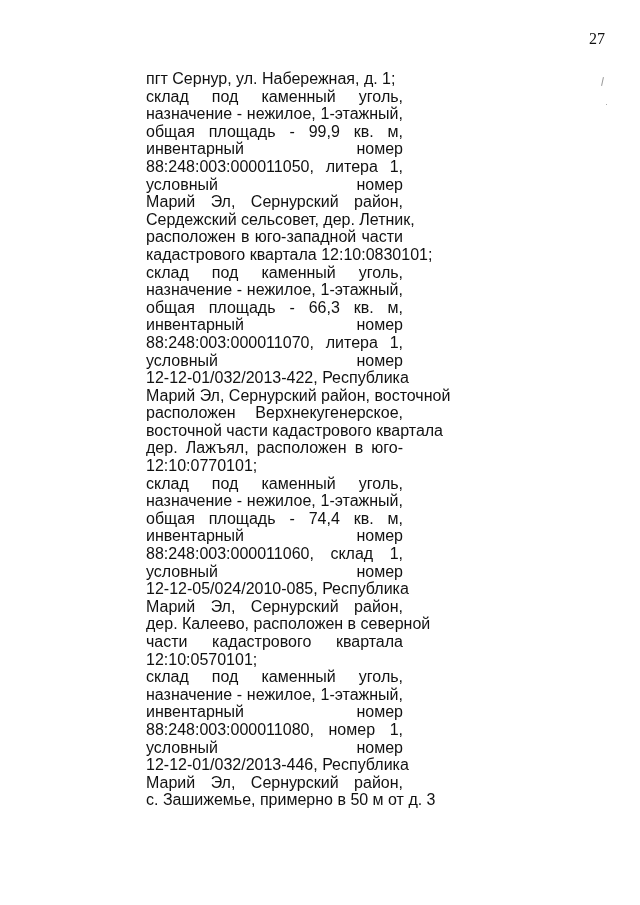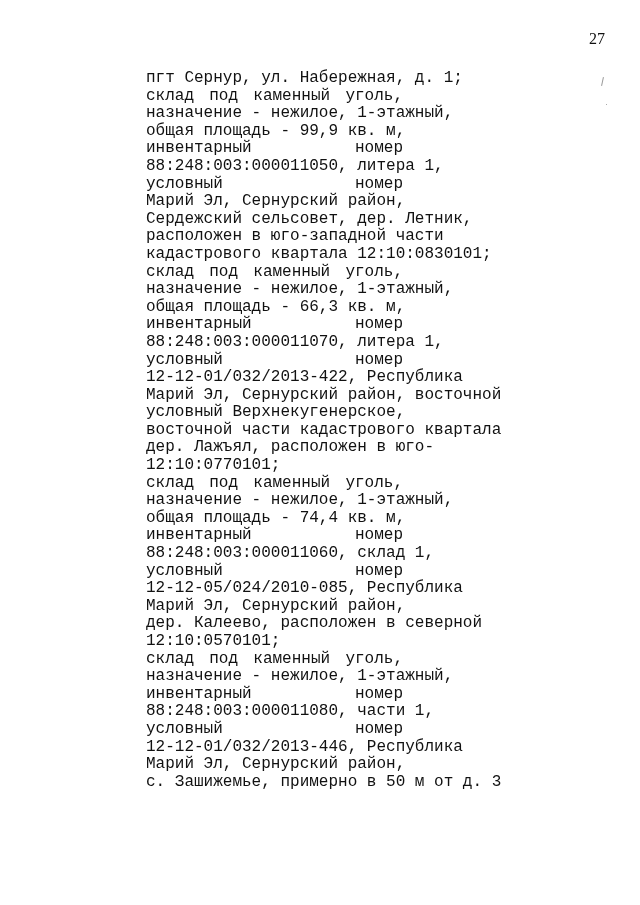--- a/index.html
+++ b/index.html
@@ -8,21 +8,21 @@
       position: absolute; left: 553px; top: 30px;
       font-family: "Liberation Serif", serif; font-size: 16px; color: #111; margin-left: 36px;
     }
     .margin-mark {
       position: absolute; left: 602px; top: 77px; width: 1px; height: 9px;
       background: #9a9a9a; transform: rotate(12deg);
     }
     .margin-dot { position: absolute; width: 1px; height: 1px; background: #aaa; }
     .text-block {
       position: absolute; left: 146px; top: 70px; width: 257px;
-      font-family: Liberation Mono, monospace; font-size: 16px; color: #111;
+      font-family: Liberation Sans, sans-serif; font-size: 16px; color: #111;
       line-height: 17.6px;
     }
     .line {
       display: block; white-space: nowrap; text-align: justify;
       text-align-last: justify; height: 17.6px;
     }
     .line.left { text-align-last: left; }
   </style>
 </head>
 <body>
@@ -44,35 +44,36 @@
     <span class="line">расположен в юго-западной части</span>
     <span class="line left">кадастрового квартала 12:10:0830101;</span>
     <span class="line">склад под каменный уголь,</span>
     <span class="line">назначение - нежилое, 1-этажный,</span>
     <span class="line">общая площадь - 66,3 кв. м,</span>
     <span class="line">инвентарный номер</span>
     <span class="line">88:248:003:000011070, литера 1,</span>
     <span class="line">условный номер</span>
     <span class="line">12-12-01/032/2013-422, Республика</span>
     <span class="line">Марий Эл, Сернурский район, восточной</span>
-    <span class="line">условный Верхнекугенерское,</span>
+    <span class="line">расположен Верхнекугенерское,</span>
     <span class="line">восточной части кадастрового квартала</span>
     <span class="line">дер. Лажъял, расположен в юго-</span>
     <span class="line left">12:10:0770101;</span>
     <span class="line">склад под каменный уголь,</span>
     <span class="line">назначение - нежилое, 1-этажный,</span>
     <span class="line">общая площадь - 74,4 кв. м,</span>
     <span class="line">инвентарный номер</span>
     <span class="line">88:248:003:000011060, склад 1,</span>
     <span class="line">условный номер</span>
     <span class="line">12-12-05/024/2010-085, Республика</span>
     <span class="line">Марий Эл, Сернурский район,</span>
     <span class="line">дер. Калеево, расположен в северной</span>
+    <span class="line">части кадастрового квартала</span>
     <span class="line left">12:10:0570101;</span>
     <span class="line">склад под каменный уголь,</span>
     <span class="line">назначение - нежилое, 1-этажный,</span>
     <span class="line">инвентарный номер</span>
-    <span class="line">88:248:003:000011080, части 1,</span>
+    <span class="line">88:248:003:000011080, номер 1,</span>
     <span class="line">условный номер</span>
     <span class="line">12-12-01/032/2013-446, Республика</span>
     <span class="line">Марий Эл, Сернурский район,</span>
     <span class="line left">с. Зашижемье, примерно в 50 м от д. 3</span>
   </div>
 
 </body></html>

